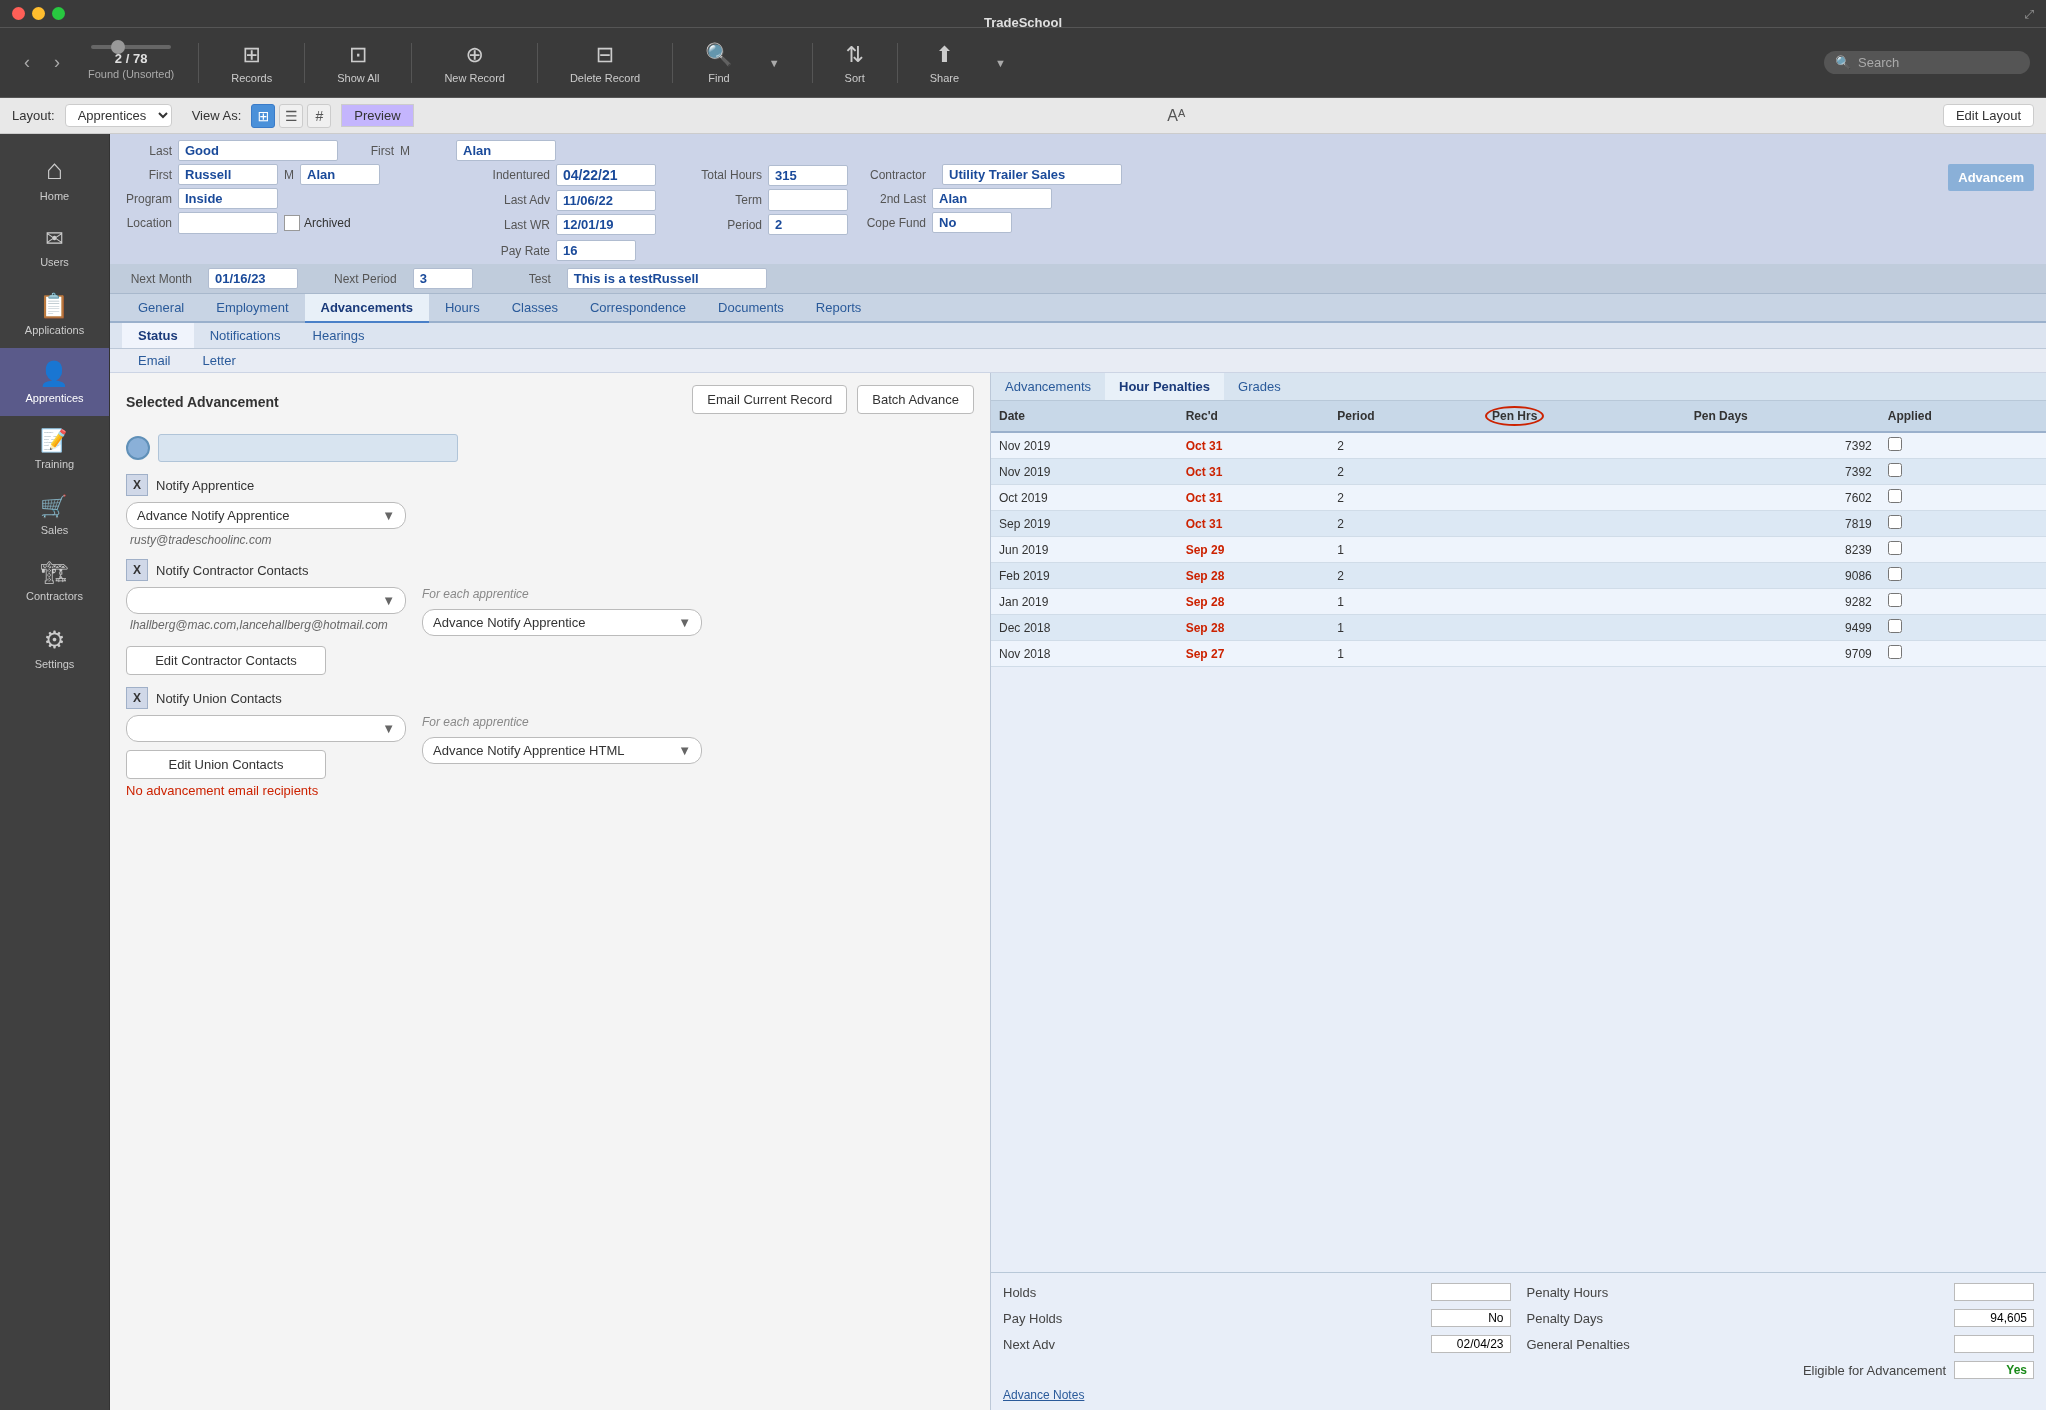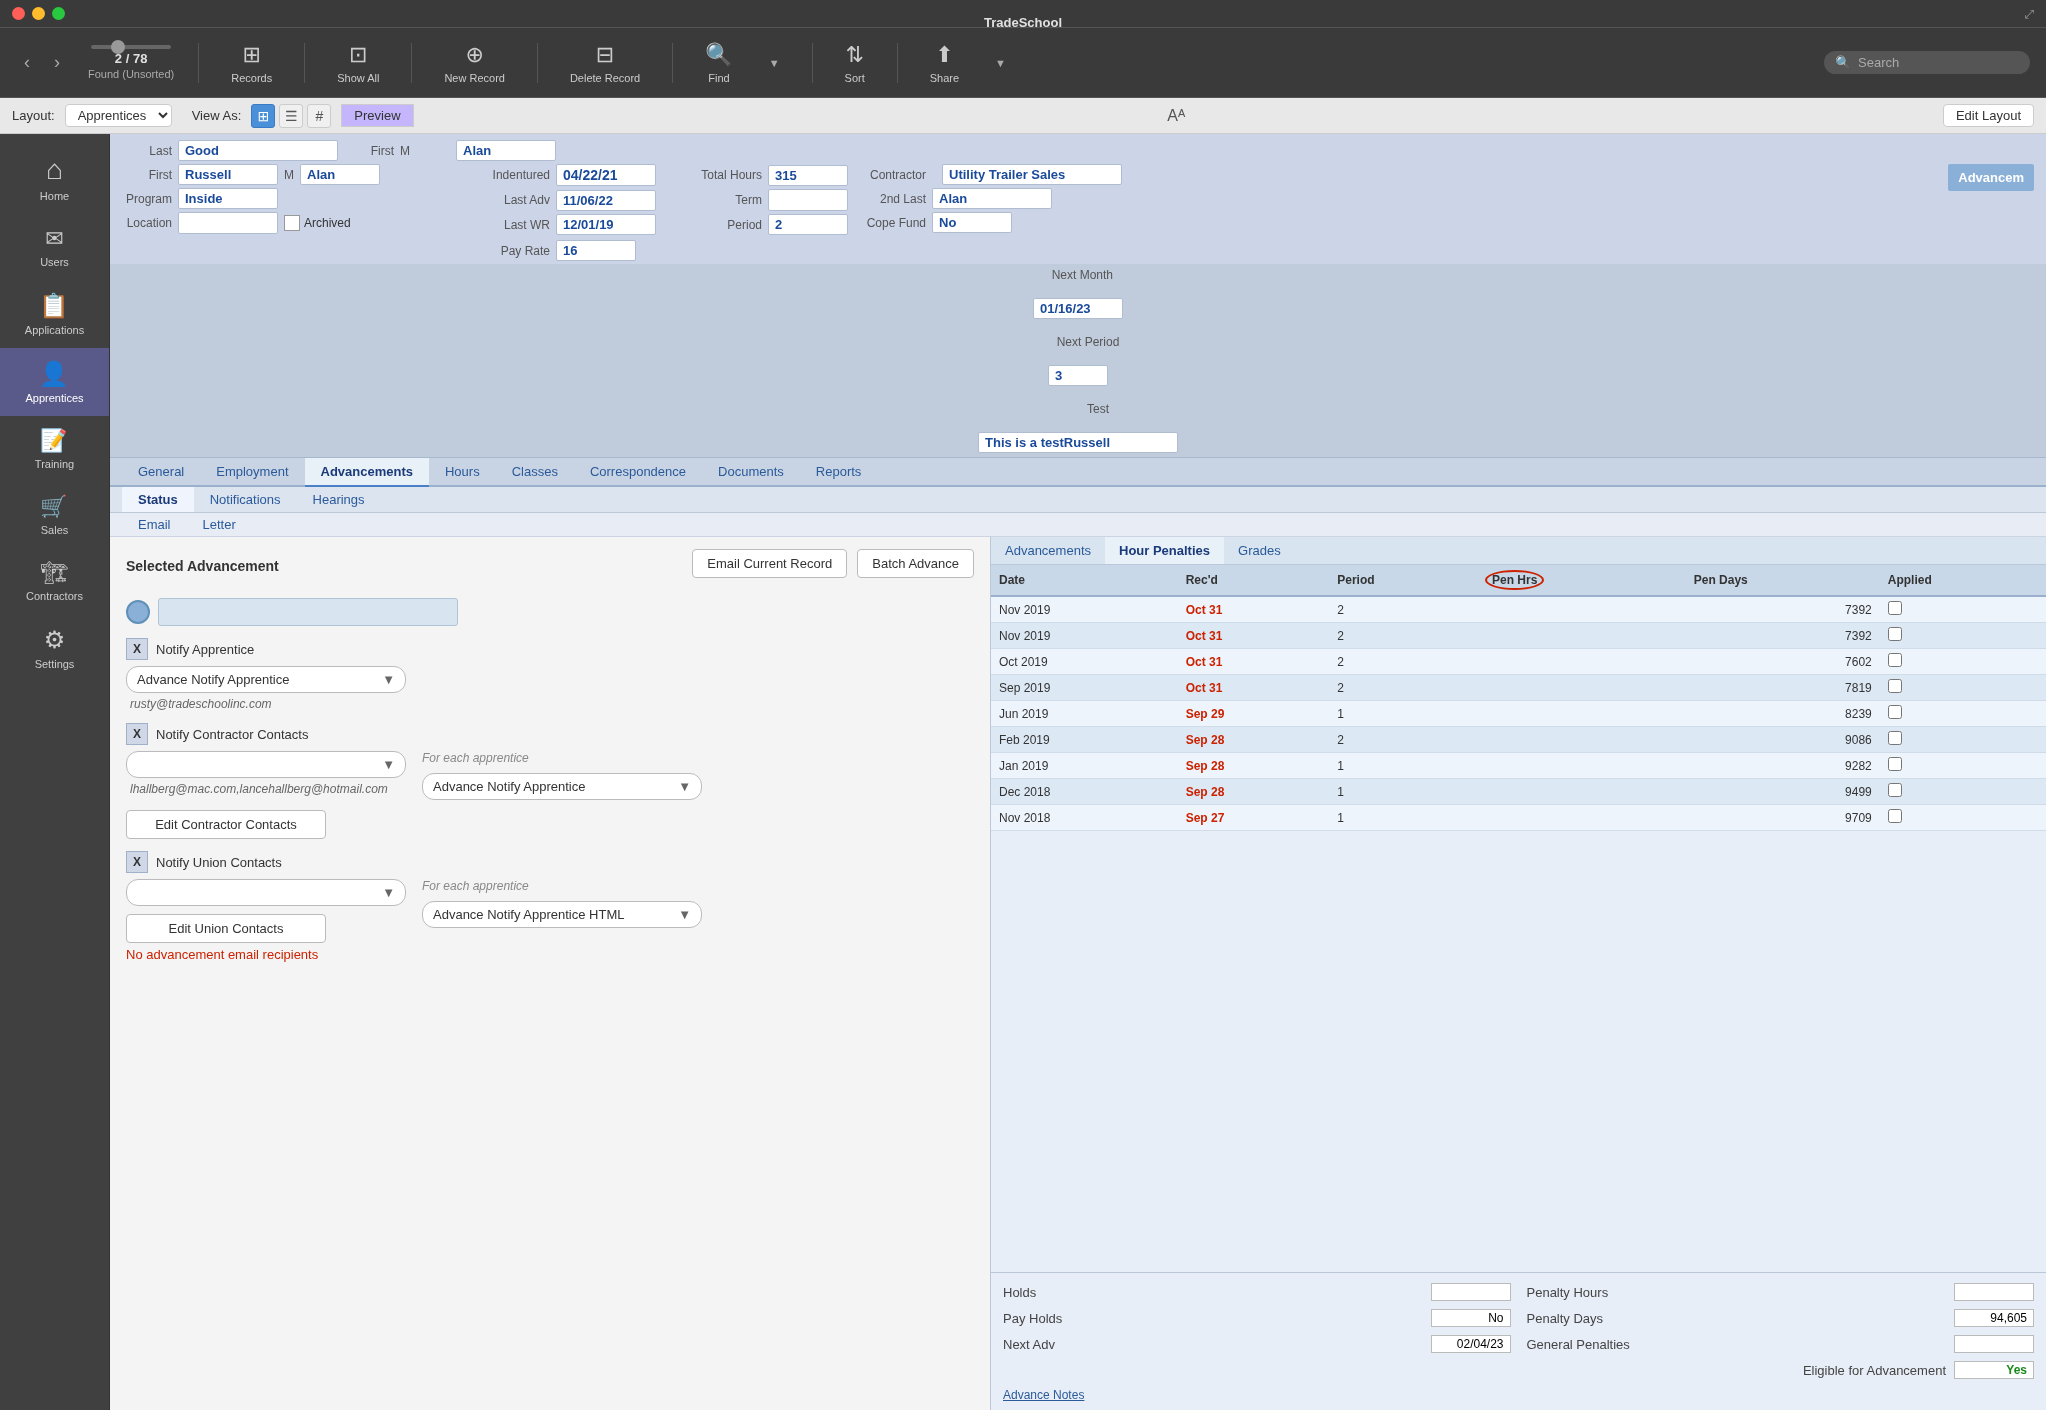--- a/index.html
+++ b/index.html
@@ -415,21 +415,21 @@
           </div>
         </div>
 
         <div style="margin-left:auto;">
           <div style="background:#8ab0d8;color:#fff;padding:6px 10px;font-size:13px;font-weight:600;border-radius:2px;min-width:80px;text-align:center;">
             <span>Advancem</span>
           </div>
         </div>
       </div>
 
-      <div style="display:flex;align-items:center;gap:16px;padding:4px 0;background:#c0ccdc;margin:0 -12px;padding:4px 12px;flex-direction:column;">
+      <div style="display:flex;align-items:center;gap:16px;padding:4px 0;background:#c0ccdc;margin:0 -12px;padding:4px 12px;">
         <span style="font-size:12px;color:#555;min-width:70px;text-align:right;">Next Month</span>
         <span style="background:white;border:1px solid #b0bcd0;padding:2px 6px;border-radius:2px;font-size:13px;color:#1a4a9a;font-weight:600;min-width:90px;">01/16/23</span>
         <span style="font-size:12px;color:#555;margin-left:20px;">Next Period</span>
         <span style="background:white;border:1px solid #b0bcd0;padding:2px 6px;border-radius:2px;font-size:13px;color:#1a4a9a;font-weight:600;min-width:60px;">3</span>
         <span style="font-size:12px;color:#555;margin-left:40px;">Test</span>
         <span style="background:white;border:1px solid #b0bcd0;padding:2px 6px;border-radius:2px;font-size:13px;color:#1a4a9a;font-weight:600;min-width:200px;">This is a testRussell</span>
       </div>
     </div>
 
     <div class="tab-bar">

